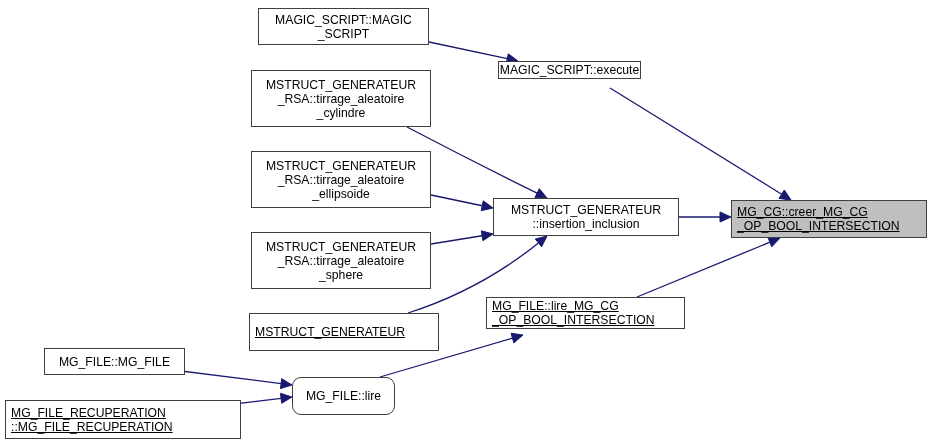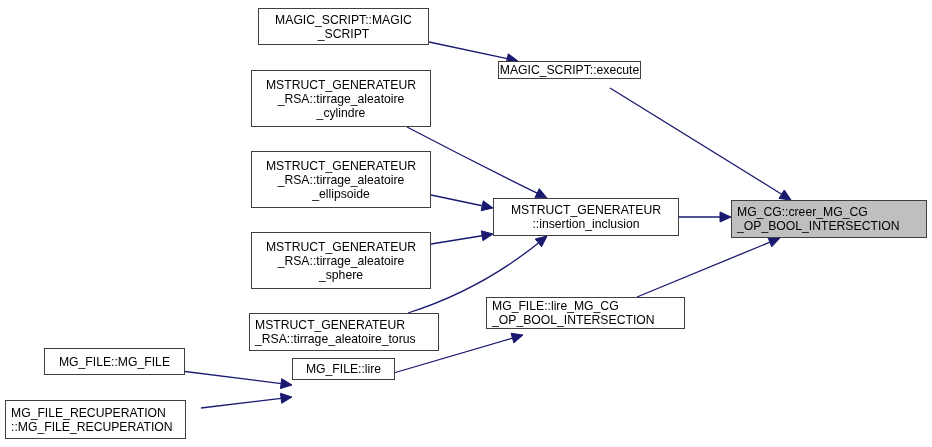--- a/index.html
+++ b/index.html
@@ -13,21 +13,21 @@
       font-size: 12.2px;
       line-height: 14px;
       color: #000000;
       display: flex;
       flex-direction: column;
       justify-content: center;
       padding: 8px 5px;
       cursor: pointer;
     }
     .node.center { text-align: center; align-items: center; }
-    .node.left { text-align: center; align-items: flex-start; }
+    .node.left { text-align: center; align-items: flex-start; text-decoration: underline; }
     .node.target { background: #bfbfbf; }
     .node span { display: block; white-space: nowrap; }
     svg { position: absolute; left: 0; top: 0; }
     .edge { stroke: #191970; stroke-width: 1.3; fill: none; }
     .arrow { fill: #191970; stroke: #191970; stroke-width: 1; }
   </style>
 </head>
 <body>
 
 <div id="graph">
@@ -81,43 +81,42 @@
   </div>
 
   <div class="node center" style="left:251px; top:232px; width:180px; height:57px;">
     <span>MSTRUCT_GENERATEUR</span>
     <span>_RSA::tirrage_aleatoire</span>
     <span>_sphere</span>
   </div>
 
   <div class="node left" style="left:249px; top:313px; width:190px; height:38px;">
     <span>MSTRUCT_GENERATEUR</span>
-    <span>_RSA::tirrage_aleatoire_torus</span>
   </div>
 
   <div class="node center" style="left:493px; top:198px; width:186px; height:38px;">
     <span>MSTRUCT_GENERATEUR</span>
     <span>::insertion_inclusion</span>
   </div>
 
   <div class="node left" style="left:486px; top:297px; width:199px; height:32px;">
     <span>MG_FILE::lire_MG_CG</span>
     <span>_OP_BOOL_INTERSECTION</span>
   </div>
 
   <div class="node center" style="left:44px; top:348px; width:141px; height:27px;">
     <span>MG_FILE::MG_FILE</span>
   </div>
 
-  <div class="node left" style="left:5px; top:400px; width:181px; height:39px;">
+  <div class="node left" style="left:5px; top:400px; width:236px; height:39px;">
     <span>MG_FILE_RECUPERATION</span>
     <span>::MG_FILE_RECUPERATION</span>
   </div>
 
-  <div class="node center" style="left:292px; top:358px; width:103px; height:22px;">
+  <div class="node center" style="left:292px; top:377px; width:103px; height:38px;border-radius:9px;">
     <span>MG_FILE::lire</span>
   </div>
 
   <div class="node left target" style="left:731px; top:200px; width:196px; height:38px;">
     <span>MG_CG::creer_MG_CG</span>
     <span>_OP_BOOL_INTERSECTION</span>
   </div>
 </div>
 
 </body></html>

